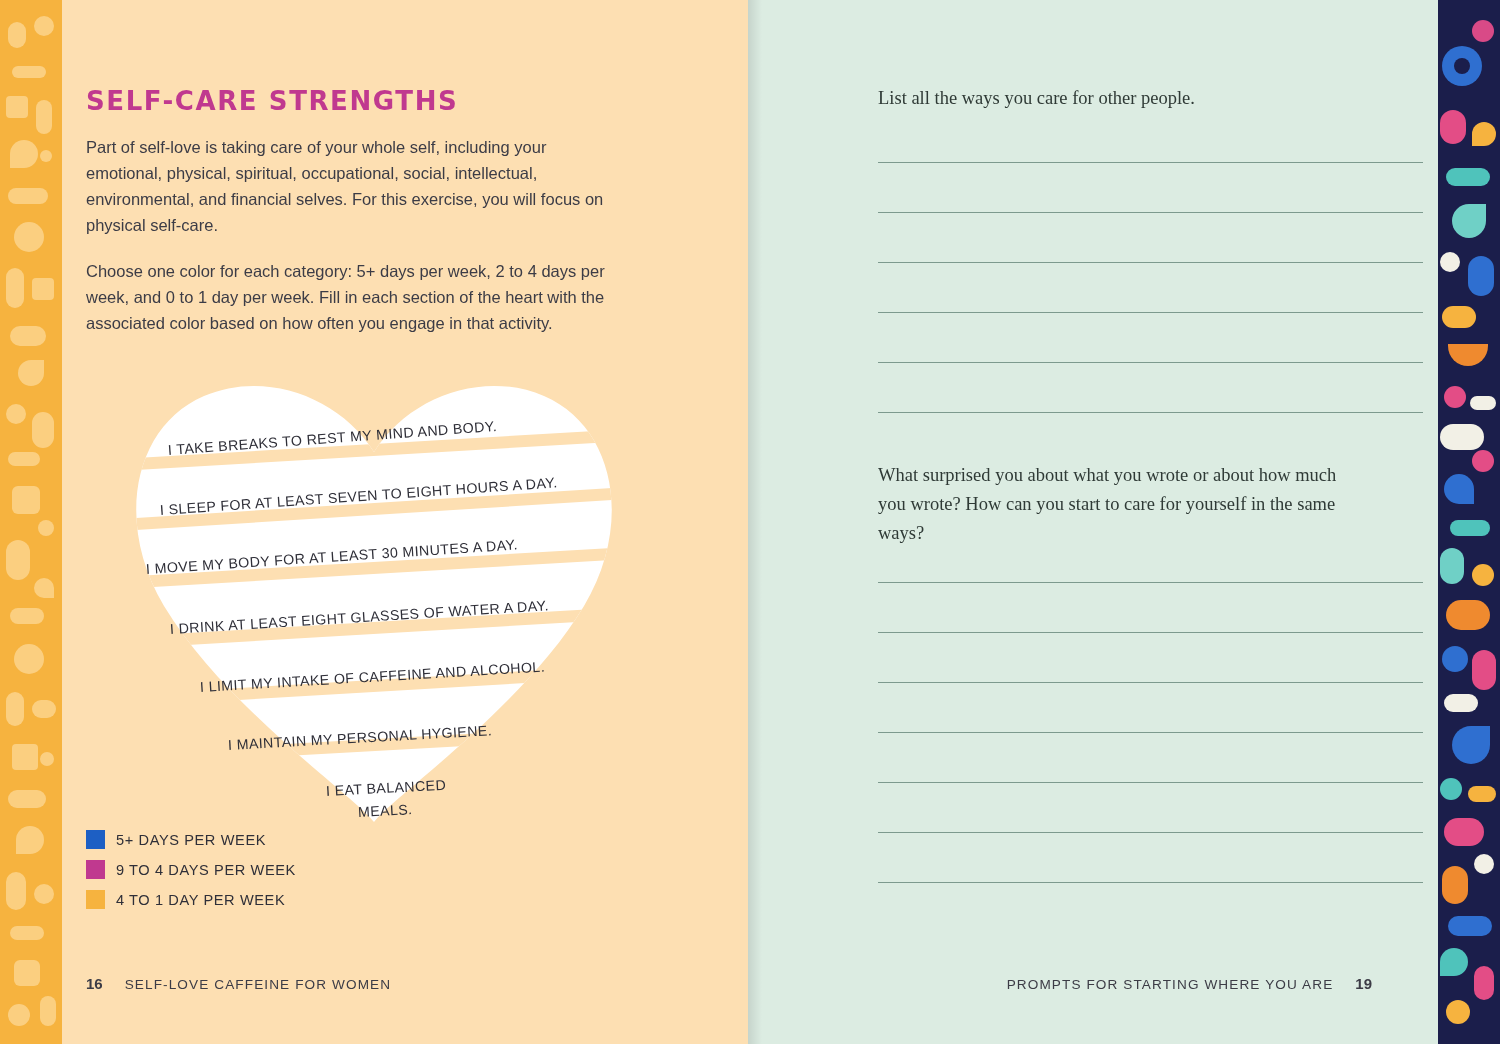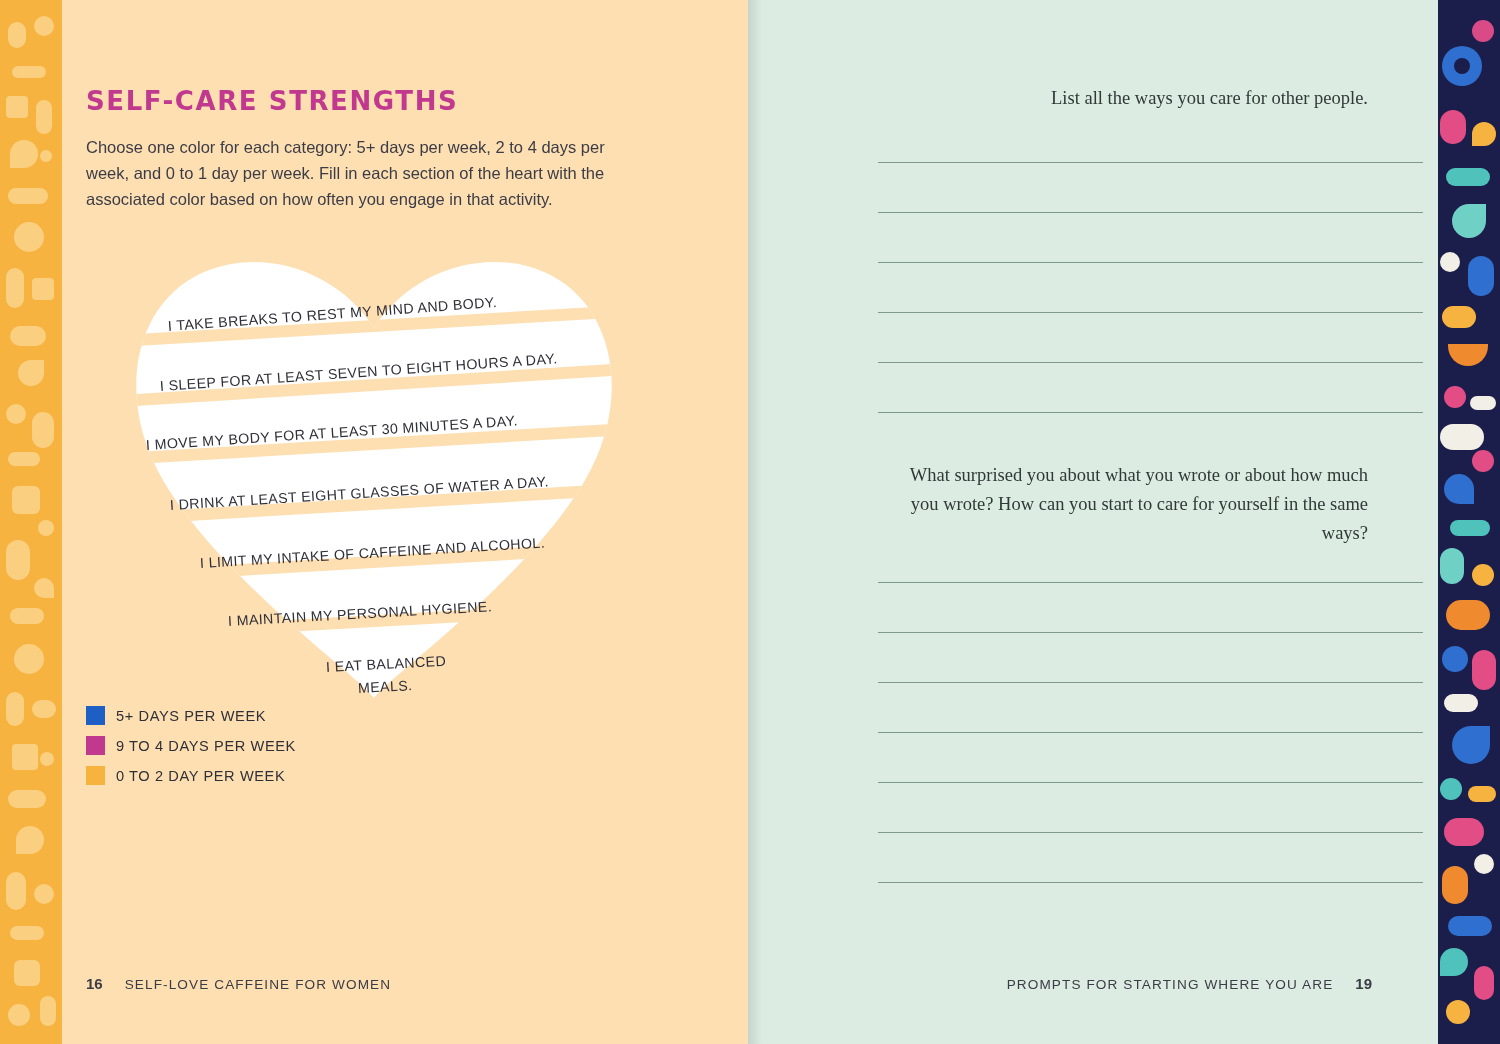--- a/index.html
+++ b/index.html
@@ -128,21 +128,20 @@
 
   
   .page-right {
     position: relative;
     width: 690px;
     flex: 0 0 690px;
     height: 1044px;
     background: #dcece2;
     box-sizing: border-box;
     padding: 84px 70px 15px 130px;
-    text-align: right;
   }
   .prompt {
     font-family: "Liberation Serif", serif;
     font-size: 18.5px;
     line-height: 29px;
     color: #2f3a36;
     margin: 0;
     max-width: 545px;
   }
   .rules {
@@ -226,20 +225,21 @@
     <div class="doodle" style="left:10px;top:926px;width:34px;height:14px;border-radius:7px;"></div>
     <div class="doodle" style="left:14px;top:960px;width:26px;height:26px;border-radius:6px;"></div>
     <div class="doodle" style="left:40px;top:996px;width:16px;height:30px;border-radius:8px;"></div>
     <div class="doodle" style="left:8px;top:1004px;width:22px;height:22px;border-radius:50%;"></div>
   </div>
 
   <div class="page-left">
 
     <h1 class="title">SELF-CARE STRENGTHS</h1>
 
+    <p class="para">Part of self-love is taking care of your whole self, including your emotional, physical, spiritual, occupational, social, intellectual, environmental, and financial selves. For this exercise, you will focus on physical self-care.</p>
     <p class="para">Choose one color for each category: 5+ days per week, 2 to 4 days per week, and 0 to 1 day per week. Fill in each section of the heart with the associated color based on how often you engage in that activity.</p>
 
     <div class="heart-wrap">
       <svg width="540" height="470" viewBox="0 0 540 470">
         <defs>
           <clipPath id="heartClip">
             <path d="M270,466
                      C 250,440 120,350 60,250
                      C 10,166 30,70 100,40
                      C 160,14 235,40 270,96
@@ -276,21 +276,21 @@
       <div class="legend-row">
         <span class="swatch" style="background:#1d5fc4;"></span>
         <span class="legend-label">5+ DAYS PER WEEK</span>
       </div>
       <div class="legend-row">
         <span class="swatch" style="background:#c0398f;"></span>
         <span class="legend-label">9 TO 4 DAYS PER WEEK</span>
       </div>
       <div class="legend-row">
         <span class="swatch" style="background:#f6b33f;"></span>
-        <span class="legend-label">0 TO 2 DAY PER WEEK</span>
+        <span class="legend-label">4 TO 1 DAY PER WEEK</span>
       </div>
     </div>
 
     <div class="footer-left">
       <span class="folio">16</span>
       <span class="runhead">SELF-LOVE CAFFEINE FOR WOMEN</span>
     </div>
   </div>
 
   <div class="page-right">

